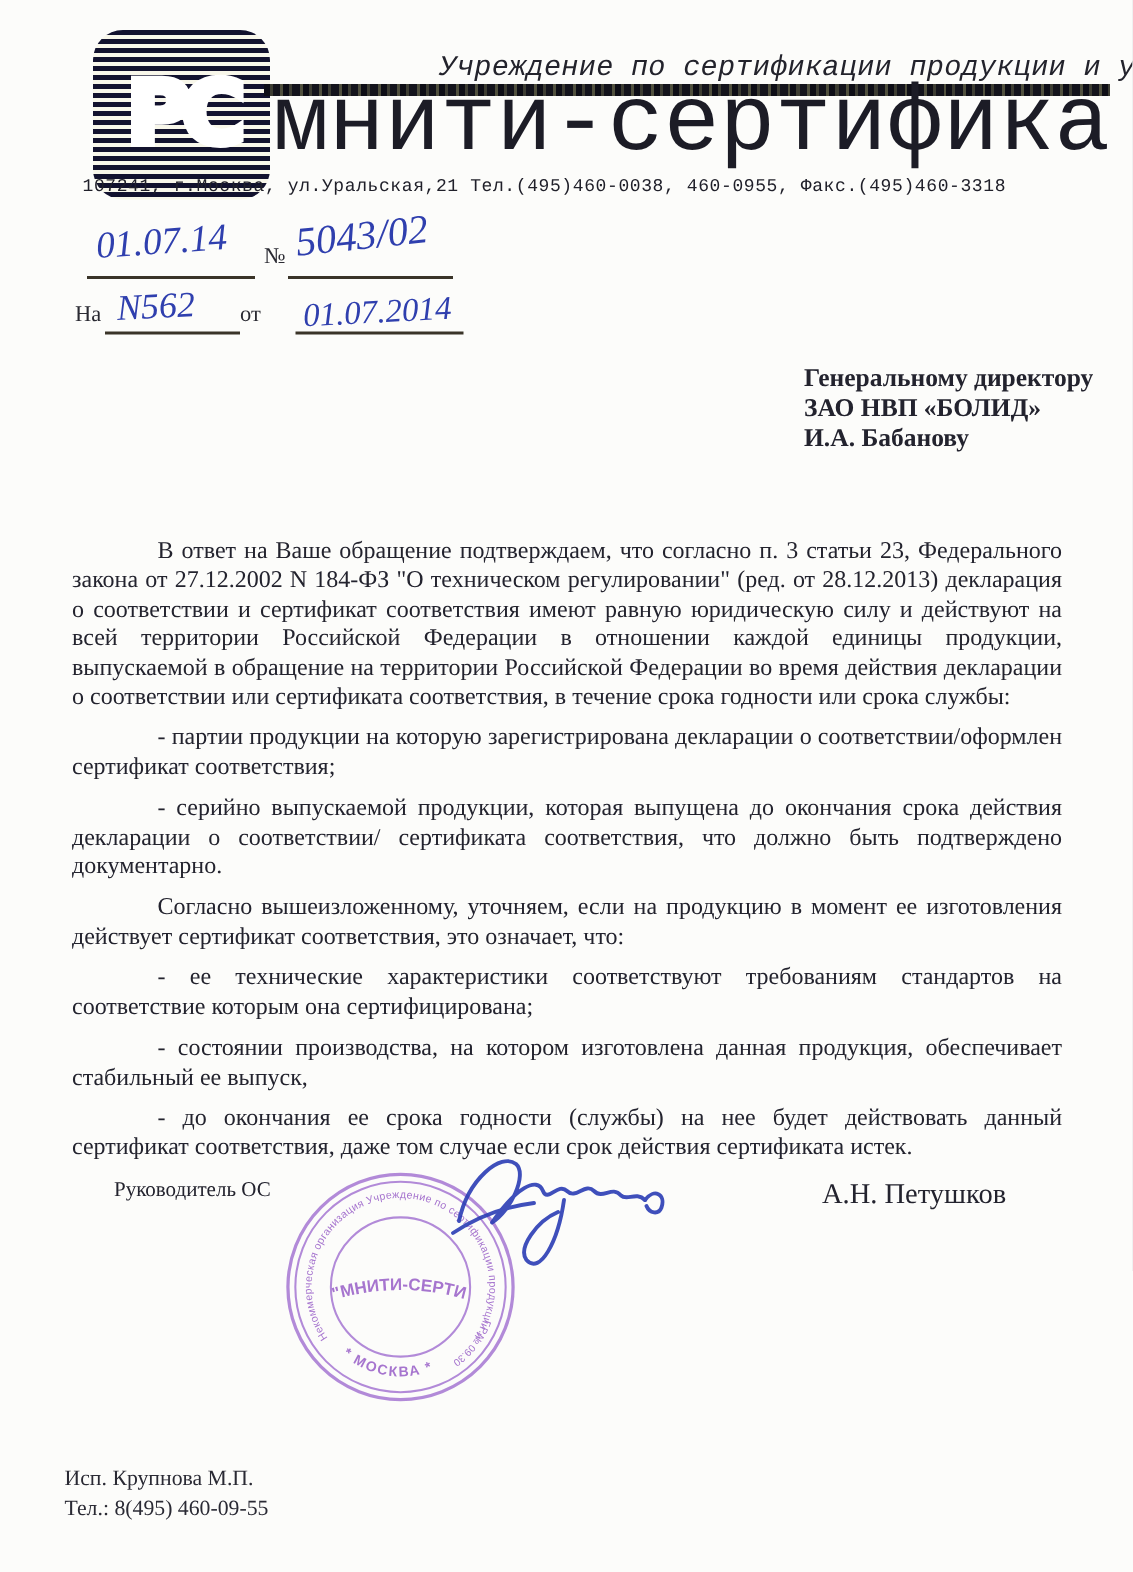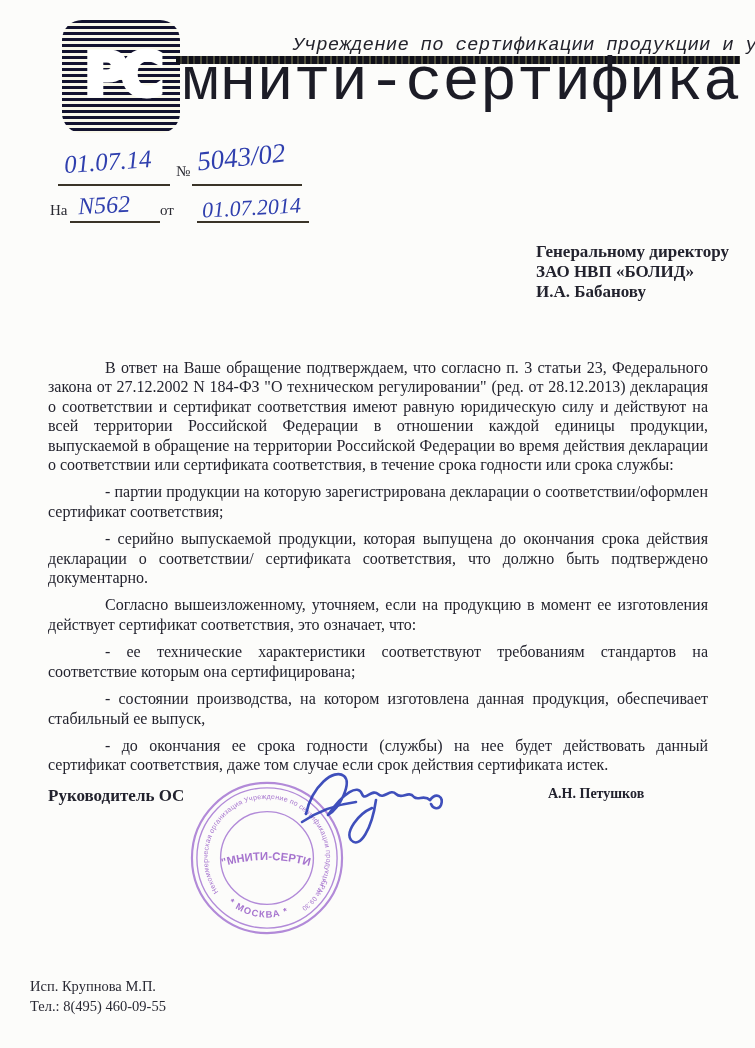--- a/index.html
+++ b/index.html
@@ -31,39 +31,40 @@
   
   .recipient{position:absolute;left:536px;top:242px;font-weight:bold;font-size:17px;
         line-height:20px;white-space:nowrap;}
 
   
   .body-text{position:absolute;left:40px;top:350px;width:676px;text-align:justify;
         font-size:16px;line-height:19.4px;color:#23232e;}
   .body-text p{margin:8px;text-indent:57px;}
 
   
-  .sig-position{position:absolute;left:48px;top:786px;font-weight:bold;font-size:17px;}
-  .sig-name{position:absolute;left:548px;top:786px;font-weight:bold;font-size:14px;}
+  .sig-position{position:absolute;left:76px;top:786px;font-weight:normal;font-size:14px;}
+  .sig-name{position:absolute;left:548px;top:786px;font-weight:normal;font-size:19px;}
   .stamp{position:absolute;left:188px;top:779px;width:158px;height:158px;opacity:.88;}
   .signature{position:absolute;left:300px;top:752px;width:160px;height:120px;}
 
   
-  .footer{position:absolute;left:30px;top:977px;font-size:14.5px;line-height:19.5px;color:#2a2a34;}
+  .footer{position:absolute;left:43px;top:977px;font-size:14.5px;line-height:19.5px;color:#2a2a34;}
 </style>
 </head>
 <body>
 
 <div class="page">
 
   <div class="logo">
     <span class="logo-letters">РС</span>
   </div>
   <div class="tagline">Учреждение по сертификации продукции и услуг</div>
   <div class="rule"></div>
   <div class="org-title">мнити-сертифика</div>
+  <div class="addr">107241, г.Москва, ул.Уральская,21   Тел.(495)460-0038, 460-0955, Факс.(495)460-3318</div>
 
   <span class="hand" style="left:64px;top:148px;font-size:25px;transform:rotate(-4deg);">01.07.14</span>
   <span class="uline" style="left:58px;top:184px;width:112px;"></span>
   <span class="plabel" style="left:176px;top:163px;">№</span>
   <span class="hand" style="left:197px;top:142px;font-size:27px;transform:rotate(-6deg);">5043/02</span>
   <span class="uline" style="left:192px;top:184px;width:110px;"></span>
 
   <span class="plabel" style="left:50px;top:202px;">На</span>
   <span class="hand" style="left:78px;top:192px;font-size:24px;transform:rotate(-3deg);">N562</span>
   <span class="uline" style="left:70px;top:221px;width:90px;"></span>

